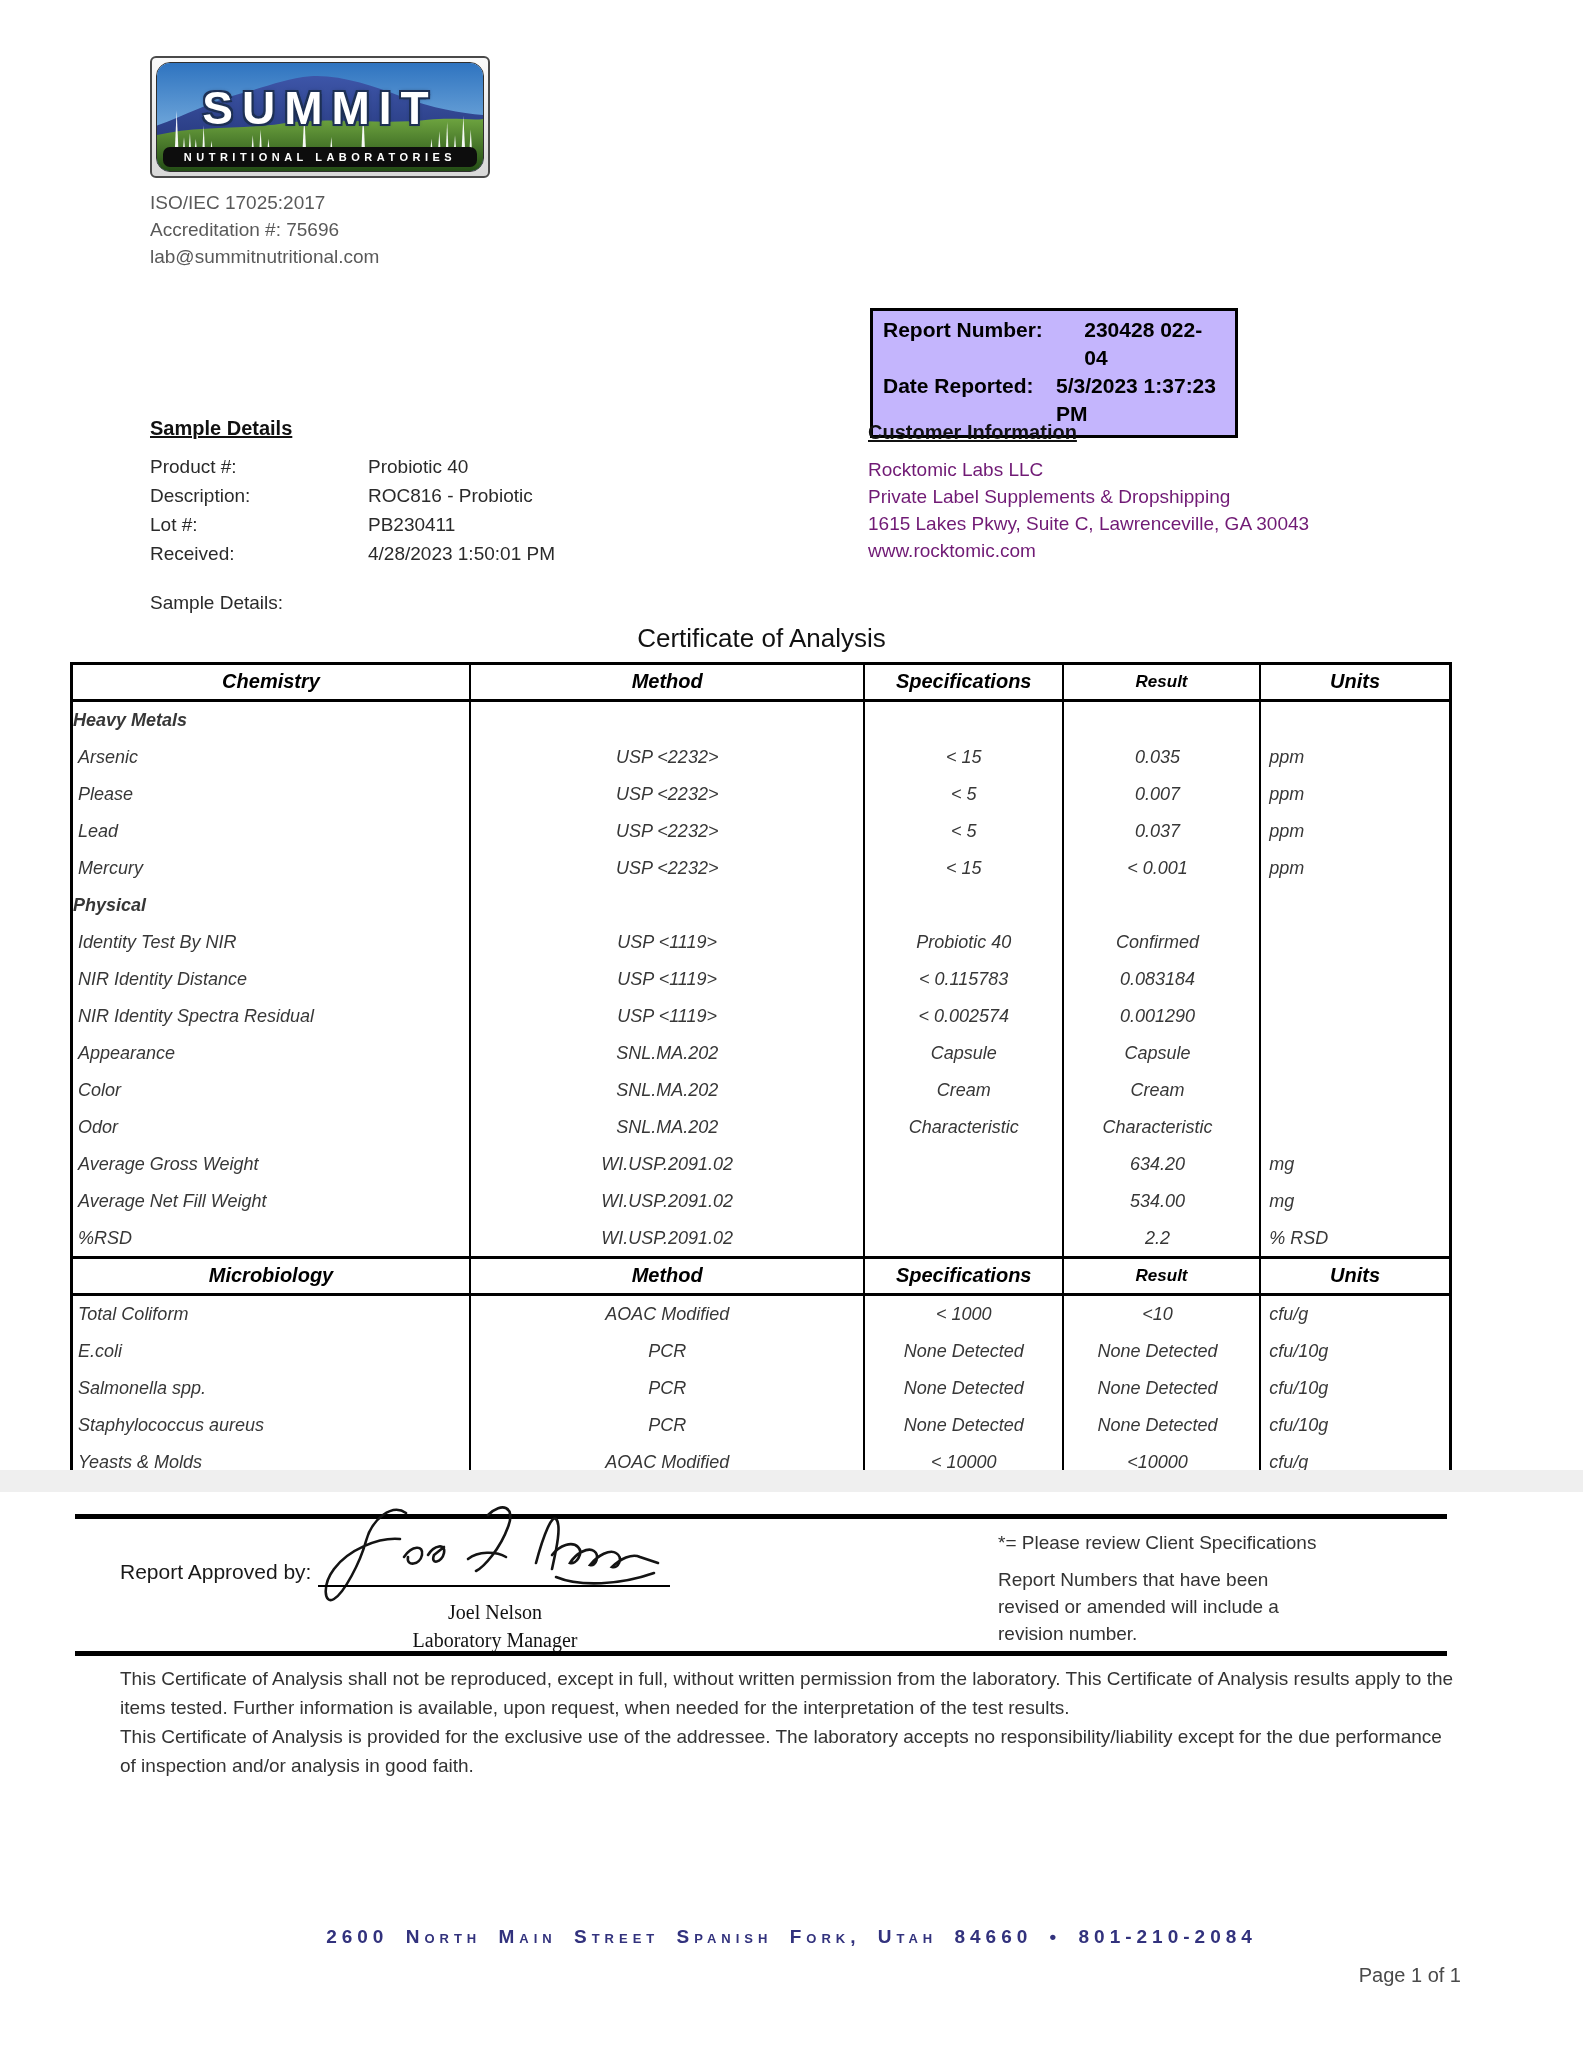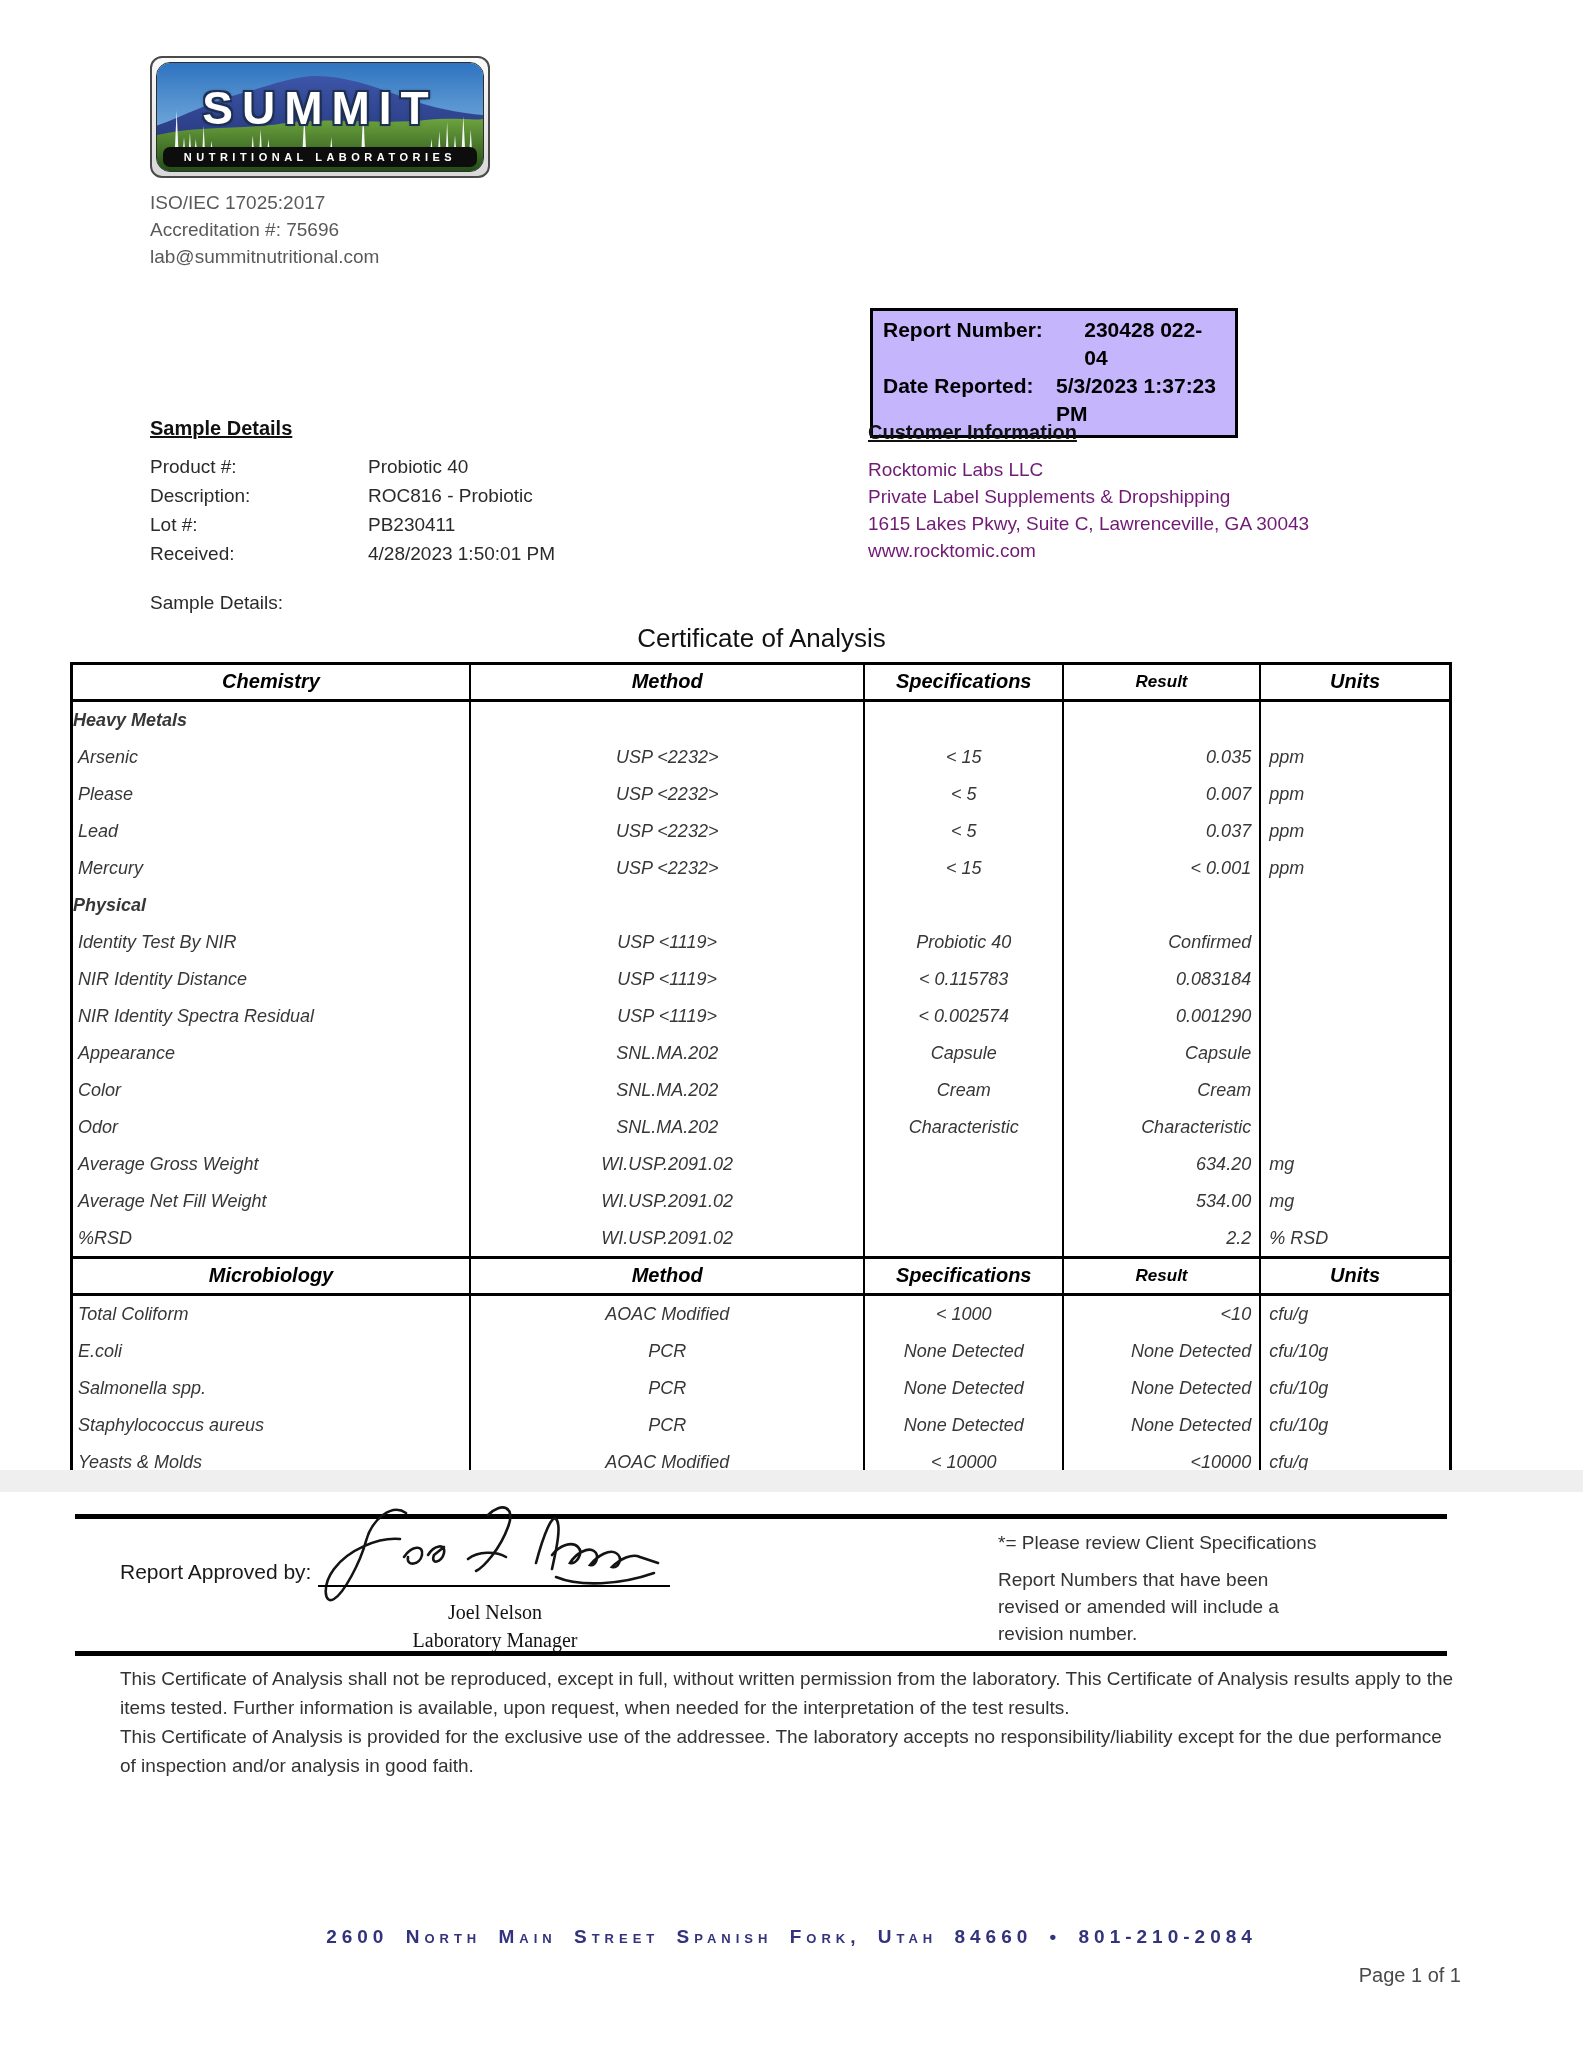--- a/index.html
+++ b/index.html
@@ -4,21 +4,21 @@
 <style>
   html,body { margin:0; padding:0; background:#fff; }
   .page {
     position:relative; width:1583px; height:2048px; background:#ffffff;
     font-family:"Liberation Sans", sans-serif; color:#1a1a1a; overflow:hidden;
   }
 
   
   .logo {
     position:absolute; left:150px; top:56px; width:340px; height:122px;
-    border:2px solid #4a4a4a; border-radius:12px; box-sizing:border-box;
+    border:2px solid #4a4a4a; border-radius:6px; box-sizing:border-box;
     background:linear-gradient(180deg,#fafafa,#d9d9d9); padding:4px;
   }
   .logo-art {
     position:relative; width:100%; height:100%; border-radius:14px;
     overflow:hidden; border:1px solid #2f2f2f; box-sizing:border-box;
   }
   .logo-art svg { position:absolute; inset:0; width:100%; height:100%; }
   .logo-brand {
     position:absolute; top:18px; left:0; right:0; text-align:center;
     font-size:46px; font-weight:bold; letter-spacing:9px; color:#ffffff;
@@ -66,21 +66,21 @@
   table.coa th.th-result { font-size:17px; }
   table.coa td {
     border-left:2px solid #000; border-right:2px solid #000;
     font-size:18px; color:#373737; padding:8px 0; vertical-align:middle;
     overflow:hidden; white-space:nowrap;
   }
   td.section-cell { font-weight:bold; color:#111; padding:4px 0 2px 4px; }
   td.empty-sec { padding:4px 0 2px 0; }
   .a-left   { text-align:left;  padding-left:5px !important; }
   .a-center { text-align:center; }
-  .a-right  { text-align:right; padding-right:8px !important; }
+  .a-right  { text-align:center; padding-right:8px !important; }
   .a-units  { text-align:left;  padding-left:8px !important; }
 
   .gray-band { position:absolute; left:0; top:1470px; width:1583px; height:22px; background:#efefef; }
 
   
   .rule { position:absolute; left:75px; width:1372px; height:5px; background:#000; }
   .rule-top { top:1514px; } .rule-bottom { top:1651px; }
   .approved-label { position:absolute; left:120px; top:1560px; font-size:21px; color:#1a1a1a; }
   .signature { position:absolute; left:320px; top:1497px; width:345px; height:112px; }
   .sig-line { position:absolute; left:318px; top:1585px; width:352px; border-top:2px solid #000; }

